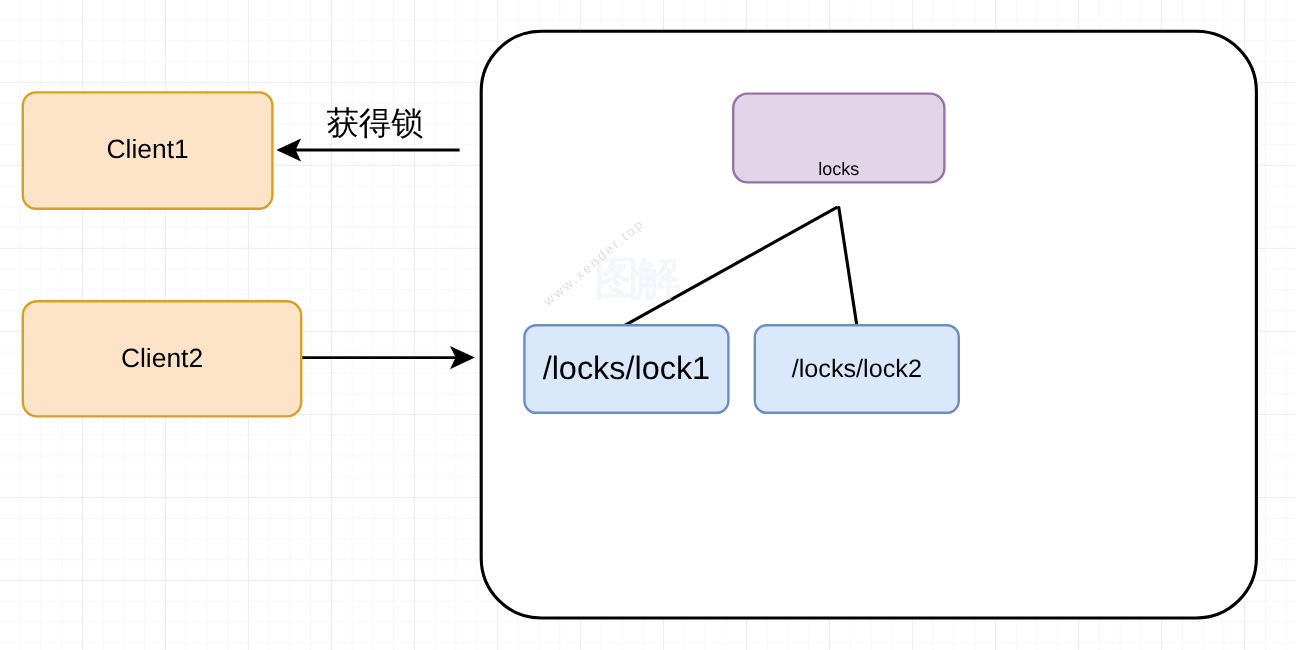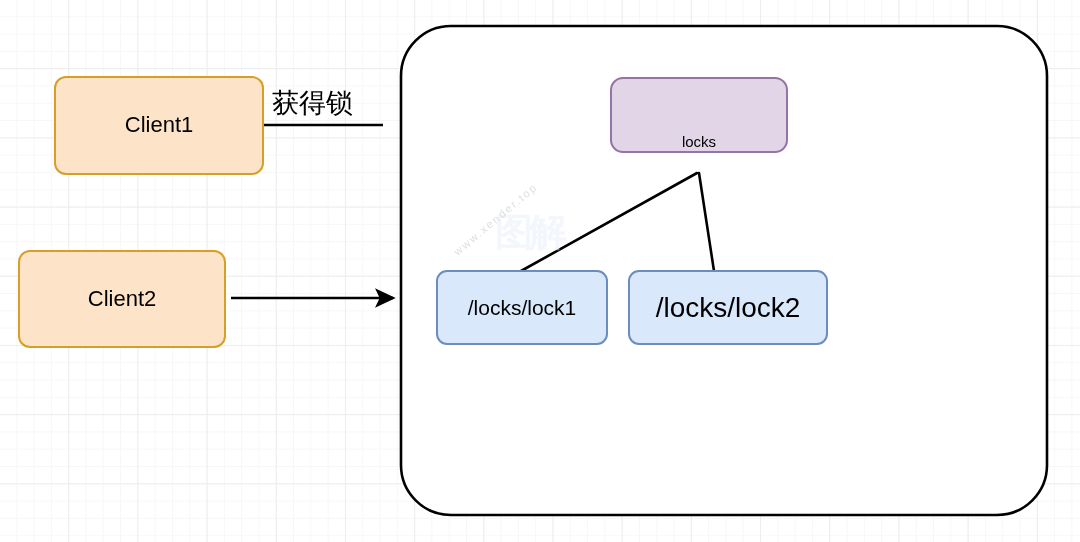--- a/index.html
+++ b/index.html
@@ -53,40 +53,40 @@
     border-style: solid;
     color: #000000;
     line-height: 1.2;
     white-space: nowrap;
     user-select: none;
   }
 
   .node-client1 {
     left: 18px;  top: 76px;  width: 210px;  height: 99px;
     font-size: 22px;
-    margin-left: 36px;
   }
   .node-client2 {
-    left: 18px;  top: 250px; width: 208px;  height: 98px;
+    left: 18px;  top: 250px; width: 234px;  height: 98px;
     font-size: 22px;
+    border-radius: 13px;
   }
   .node-locks {
     left: 610px; top: 77px;  width: 178px;  height: 76px;
     font-size: 15px;
     border-radius: 13px;
     align-items: flex-end;
   }
   .node-lock1 {
     left: 436px; top: 270px; width: 172px;  height: 75px;
-    font-size: 21px;
+    font-size: 27px;
     border-radius: 11px;
   }
   .node-lock2 {
-    left: 628px; top: 270px; width: 200px;  height: 75px;
-    font-size: 28px;
+    left: 628px; top: 270px; width: 172px;  height: 75px;
+    font-size: 21px;
     border-radius: 11px;
   }
 
   .edge-label {
     position: absolute;
     color: #000000;
     font-size: 27px;
     white-space: nowrap;
     user-select: none;
     background: transparent;

